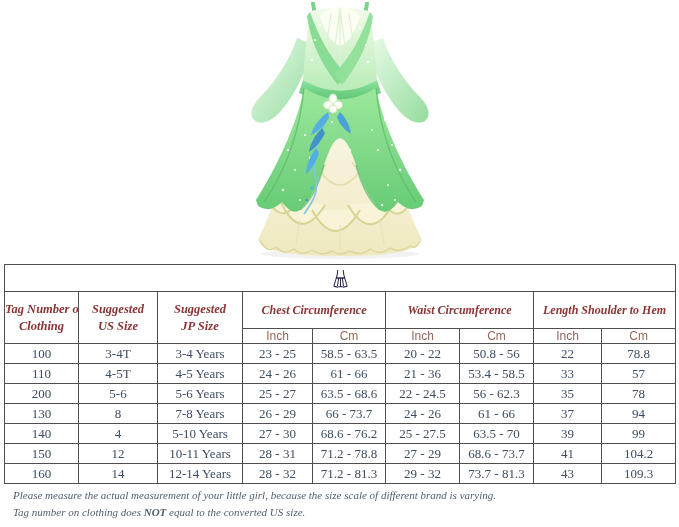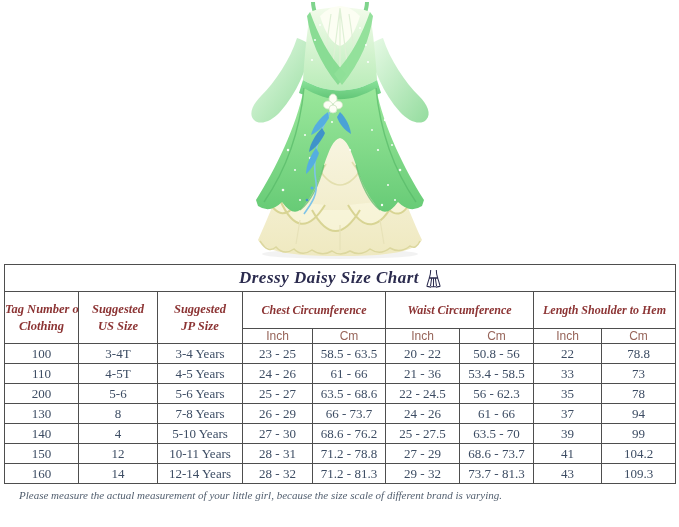--- a/index.html
+++ b/index.html
@@ -34,21 +34,21 @@
   .grp{font-size:12px;}
   .unit{
     color:#97655a;font-size:12px;height:13px;
     font-family:"Liberation Sans","DejaVu Sans",sans-serif;
     font-weight:normal;font-style:normal;
   }
   .data-body td{
     height:19px;font-size:13px;color:#3c4c63;
   }
   
-  .notes{margin:3px 0 0 19px;}
+  .notes{margin:3px 0 0 13px;}
   .note{
     font-style:italic;font-size:11px;color:#515e6e;line-height:17px;
   }
   .note b{font-weight:bold;}
 </style>
 </head>
 <body>
 
 <div class="dress-wrap">
   <svg width="280" height="262" viewBox="0 0 280 262">
@@ -162,21 +162,20 @@
       <col style="width:73px">
       <col style="width:74px">
     <col style="width:74px">
       <col style="width:68px">
       <col style="width:74px">
   </colgroup>
   <tbody>
   <tr>
     <td colspan="9" class="title-cell">
       <div class="title-inner">
-        <span>Dressy Daisy Size Chart</span>
         <svg width="15" height="19" viewBox="0 0 16 20">
           <g stroke="#2b2b4e" stroke-width="1.1" fill="none">
             <path d="M5,1 C5,5.5 4.2,7.5 3.5,9.5 M11,1 C11,5.5 11.8,7.5 12.5,9.5"></path>
             <path d="M3.5,9.5 C2.5,13 1.5,16 1,18.2 C1.8,19.3 3.5,18 4.5,19.3 C5.5,18 7,19.5 8,18.4 C9,19.5 10.5,18 11.5,19.3 C12.5,18 14.2,19.3 15,18.2 C14.5,16 13.5,13 12.5,9.5 Z"></path>
             <path d="M3.5,9.5 L12.5,9.5 M6,10 L4.8,18 M8,10 L8,18.4 M10,10 L11.2,18"></path>
           </g>
         </svg>
       </div>
     </td>
   </tr>
@@ -220,21 +219,21 @@
       </tr>
       <tr>
         <td>110</td>
         <td>4-5T</td>
         <td>4-5 Years</td>
         <td>24 - 26</td>
         <td>61 - 66</td>
         <td>21 - 36</td>
         <td>53.4 - 58.5</td>
         <td>33</td>
-        <td>73</td>
+        <td>57</td>
       </tr>
       <tr>
         <td>200</td>
         <td>5-6</td>
         <td>5-6 Years</td>
         <td>25 - 27</td>
         <td>63.5 - 68.6</td>
         <td>22 - 24.5</td>
         <td>56 - 62.3</td>
         <td>35</td>
@@ -284,13 +283,16 @@
         <td>43</td>
         <td>109.3</td>
       </tr>
     </tbody>
 </table>
 
 <div class="notes">
   <div class="note">
     <span>Please measure the actual measurement of your little girl, because the size scale of different brand is varying.</span>
   </div>
+  <div class="note">
+    <span>Tag number on clothing does </span><b>NOT</b><span> equal to the converted US size.</span>
+  </div>
 </div>
 
 </body></html>

